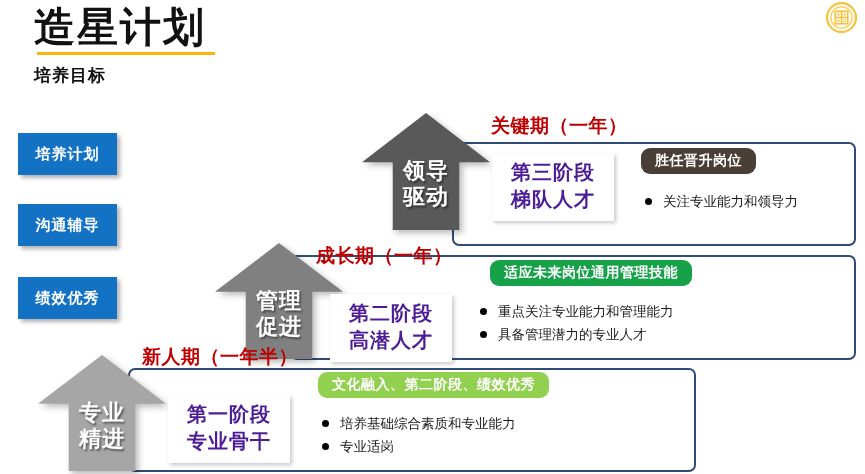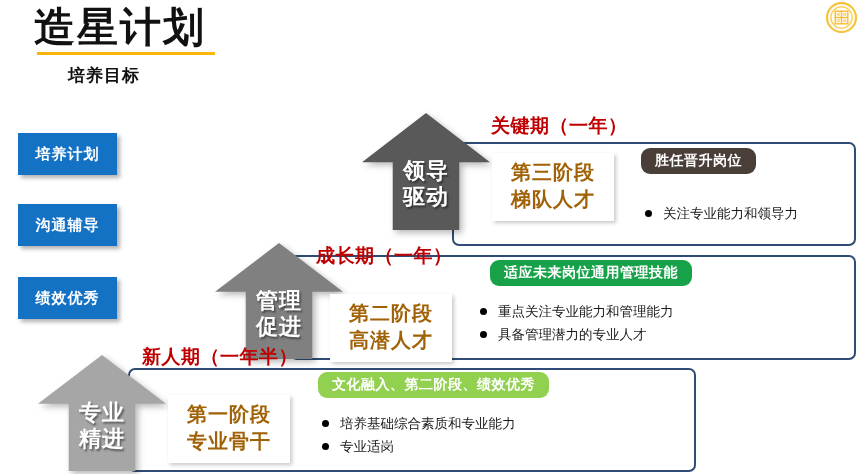--- a/index.html
+++ b/index.html
@@ -35,21 +35,20 @@
   #title-rule {
     width: 178px;
     height: 3px;
     background: #FBB40A;
     margin-top: 1px;
     margin-left: 3px;
   }
 
   #subtitle {
     margin-top: 9px;
-    margin-left: 34px;
     font-size: 17px;
     font-weight: bold;
     color: #111111;
     letter-spacing: 1px;
     white-space: nowrap;
   }
 
   
   #logo {
     position: absolute;
@@ -125,21 +124,21 @@
   }
   .bullets .dot {
     display: inline-block;
     width: 7px; height: 7px;
     border-radius: 50%;
     background: #000000;
     margin-right: 11px;
     margin-top: 7px;
     flex: none;
   }
-  #bullets-3 { left: 645px; top: 203px; }
+  #bullets-3 { left: 645px; top: 191px; }
   #bullets-2 { left: 480px; top: 301px; }
   #bullets-1 { left: 322px; top: 413px; }
 
   
   .arrow {
     position: absolute;
     filter: drop-shadow(3px 3px 3px rgba(0,0,0,0.28));
   }
   .arrow .arrow-shape {
     position: absolute;
@@ -169,21 +168,21 @@
   #arrow-2 .arrow-label { top: 45px; }
 
   #arrow-3 { left: 362px; top: 113px; width: 128px; height: 117px; }
   #arrow-3 .arrow-shape { background: #595959; }
   #arrow-3 .arrow-label { top: 45px; }
 
   
   .stage-box {
     position: absolute;
     background: #ffffff;
-    color: #a16207;
+    color: #4c1d95;
     font-size: 20px;
     font-weight: bold;
     line-height: 27px;
     letter-spacing: 1px;
     text-align: center;
     padding: 6px 10px 8px;
     box-shadow: 2px 2px 4px rgba(0,0,0,0.22);
     white-space: nowrap;
   }
   #stage-box-1 { left: 168px; top: 395px; width: 122px; }

